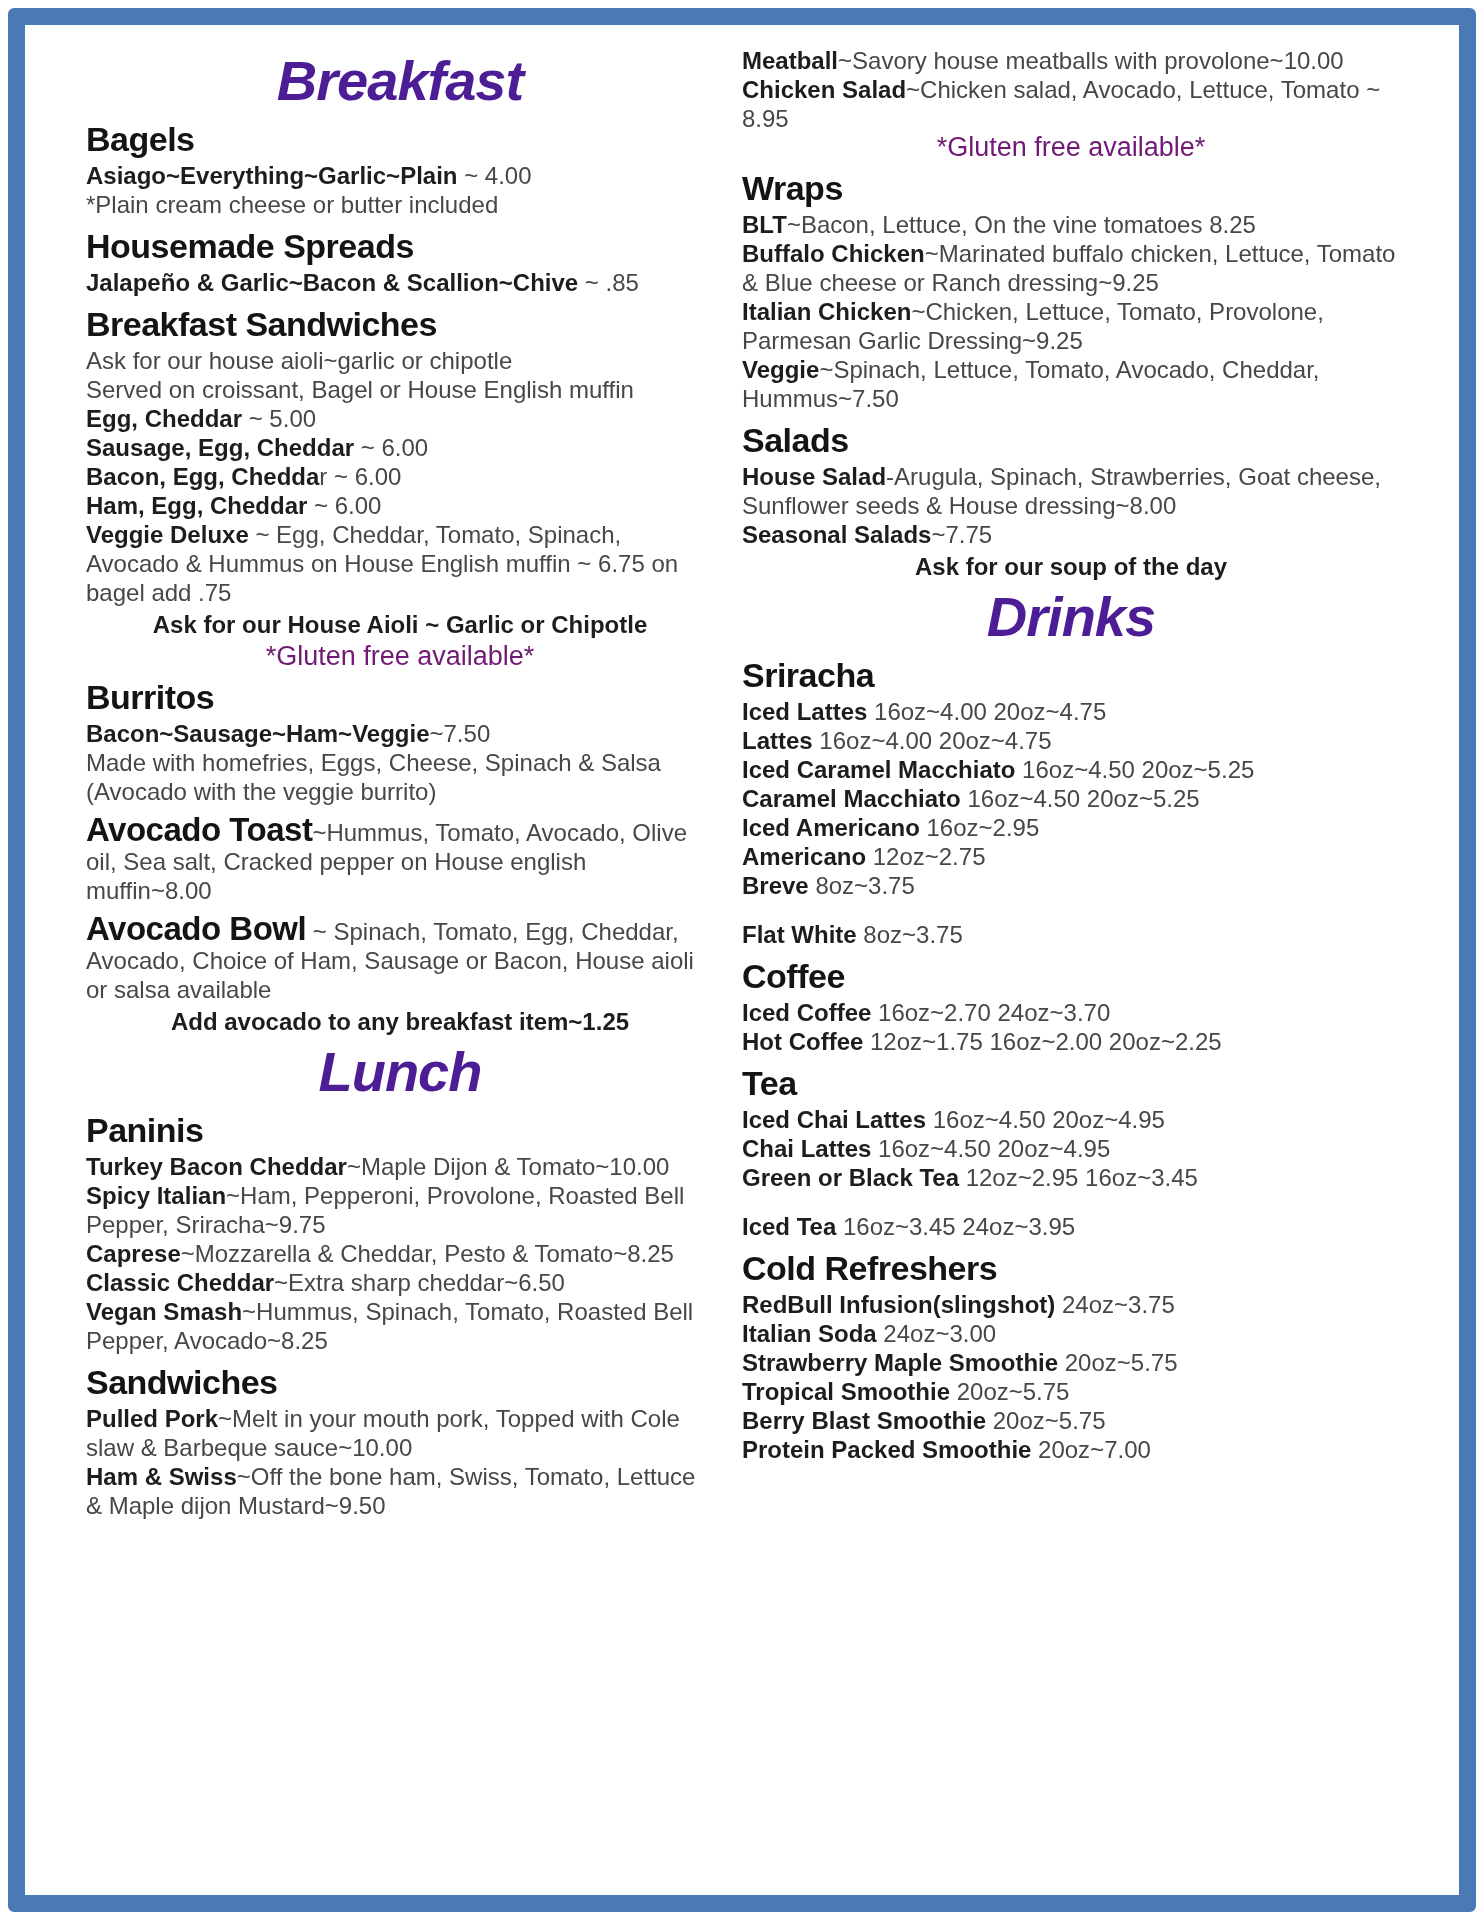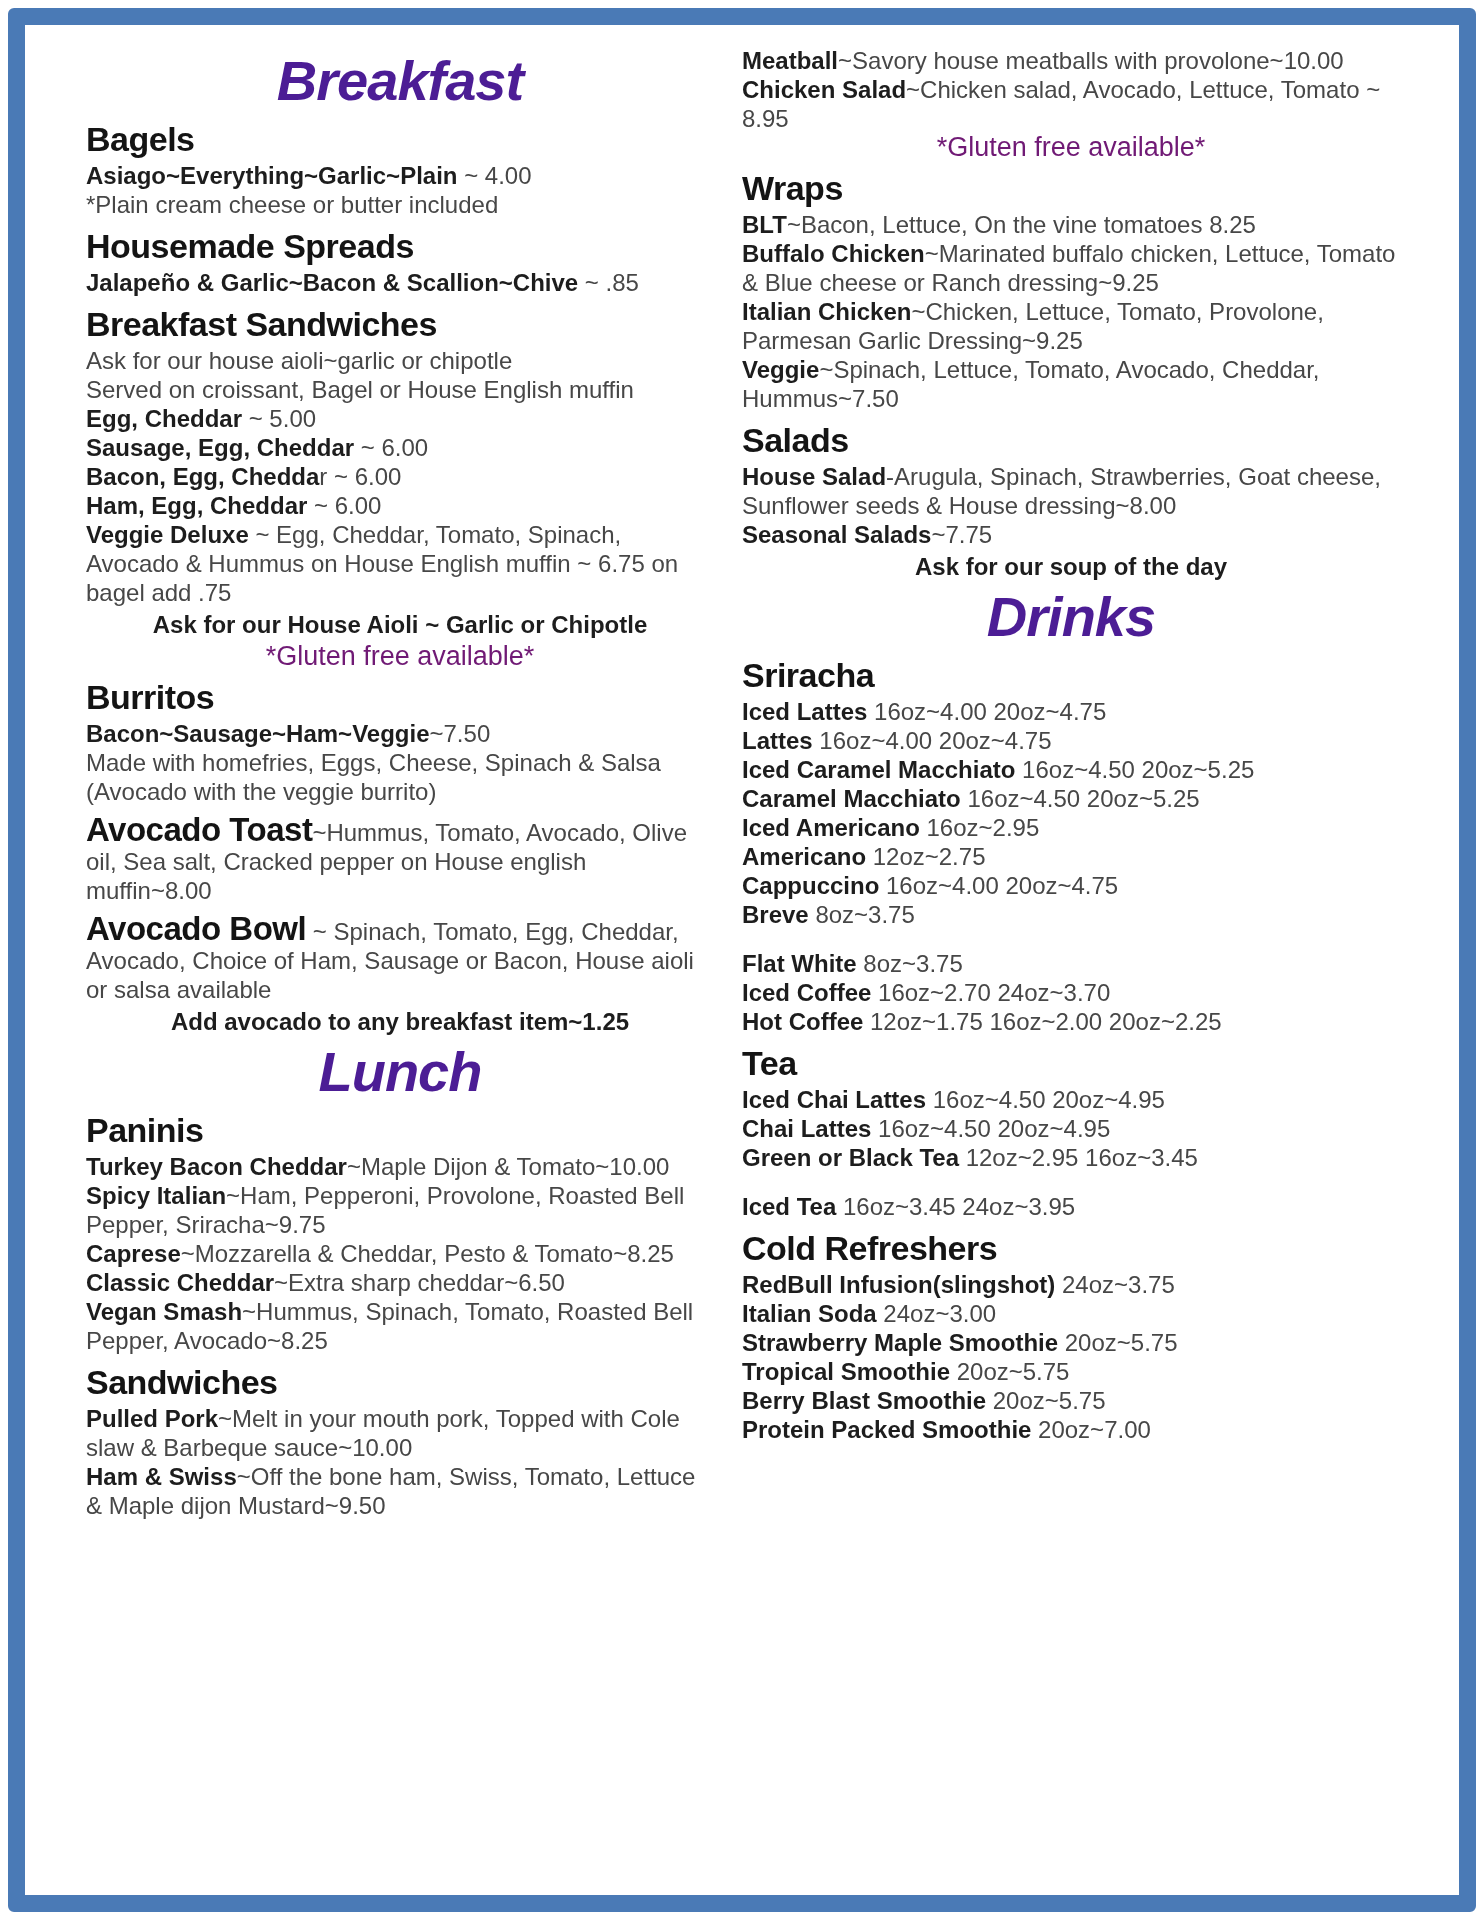--- a/index.html
+++ b/index.html
@@ -169,26 +169,26 @@
     <h1 class="menu-title">Drinks</h1>
 
     <section>
       <h2 class="heading">Sriracha</h2>
       <p class="item"><span class="nm">Iced Lattes</span><span class="ds"> 16oz~4.00 20oz~4.75</span></p>
       <p class="item"><span class="nm">Lattes</span><span class="ds"> 16oz~4.00 20oz~4.75</span></p>
       <p class="item"><span class="nm">Iced Caramel Macchiato</span><span class="ds"> 16oz~4.50 20oz~5.25</span></p>
       <p class="item"><span class="nm">Caramel Macchiato</span><span class="ds"> 16oz~4.50 20oz~5.25</span></p>
       <p class="item"><span class="nm">Iced Americano</span><span class="ds"> 16oz~2.95</span></p>
       <p class="item"><span class="nm">Americano</span><span class="ds"> 12oz~2.75</span></p>
-      <p class="item"><span class="nm">Cappuccino</span><span class="ds"> 16oz~4.00 20oz~4.75</span></p>
       <p class="item"><span class="nm">Breve</span><span class="ds"> 8oz~3.75</span></p>
       <p class="item gap-top"><span class="nm">Flat White</span><span class="ds"> 8oz~3.75</span></p>
     </section>
 
     <section>
+      <h2 class="heading">Coffee</h2>
       <p class="item"><span class="nm">Iced Coffee</span><span class="ds"> 16oz~2.70 24oz~3.70</span></p>
       <p class="item"><span class="nm">Hot Coffee</span><span class="ds"> 12oz~1.75 16oz~2.00 20oz~2.25</span></p>
     </section>
 
     <section>
       <h2 class="heading">Tea</h2>
       <p class="item"><span class="nm">Iced Chai Lattes</span><span class="ds"> 16oz~4.50 20oz~4.95</span></p>
       <p class="item"><span class="nm">Chai Lattes</span><span class="ds"> 16oz~4.50 20oz~4.95</span></p>
       <p class="item"><span class="nm">Green or Black Tea</span><span class="ds"> 12oz~2.95 16oz~3.45</span></p>
       <p class="item gap-top"><span class="nm">Iced Tea</span><span class="ds"> 16oz~3.45 24oz~3.95</span></p>

